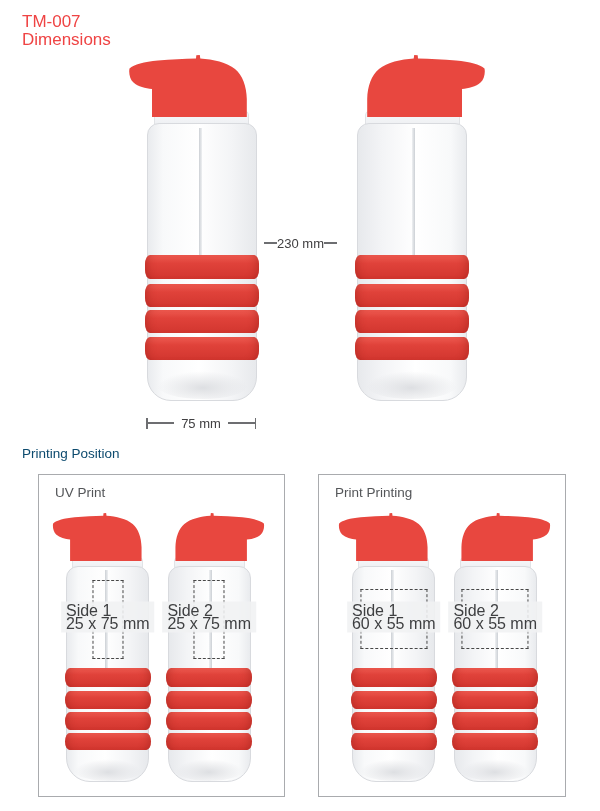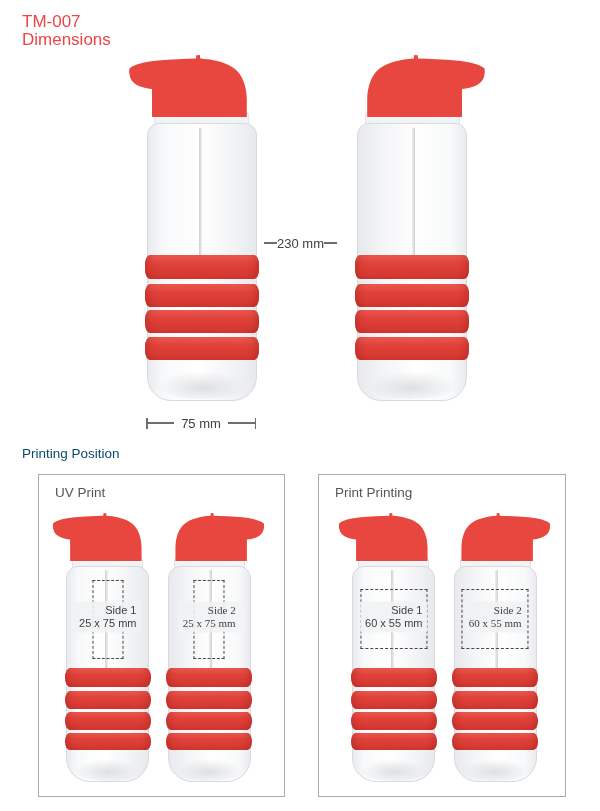--- a/index.html
+++ b/index.html
@@ -44,27 +44,27 @@
   .band.b1{top:57.5%;height:7.1%;}
   .band.b2{top:65.9%;height:6.6%;}
   .band.b3{top:73.6%;height:6.6%;}
   .band.b4{top:81.3%;height:6.6%;}
   .baseshine{
     position:absolute;left:22%;right:8%;bottom:.8%;height:8%;border-radius:50%;
     background:radial-gradient(ellipse at 50% 60%,rgba(213,215,219,.8),rgba(255,255,255,0) 70%);
   }
   
   .print-area{position:absolute;top:0;bottom:0;left:14.6%;right:0.8%;}
-  .print-area.flipbody{left:0.8%;right:14.6%;font-family:Liberation Serif, serif;}
+  .print-area.flipbody{left:0.8%;right:14.6%;}
   .dash-box{position:absolute;left:50%;transform:translateX(-50%);border:1.5px dashed #474747;}
   .uv .dash-box{width:35%;height:28.5%;top:24.8%;}
   .screen .dash-box{width:78.5%;height:21.5%;top:28%;}
   .print-label{
     position:absolute;left:50%;top:38.5%;transform:translate(-50%,-50%);
-    text-align:right;font-size:11px;line-height:13.5px;white-space:nowrap;
+    text-align:left;font-size:16px;line-height:13.5px;white-space:nowrap;
     background:rgba(240,241,243,.88);padding:2px 5px;color:#3e3f41;
   }
   
   .dim-v{
     position:absolute;left:264px;top:83px;width:46px;height:320px;
     display:flex;flex-direction:row;align-items:center;
     font-size:13px;color:#414042;text-align:right;
   }
   .dim-v .htick{width:13px;height:2px;background:var(--line-gray,#6d6e71);flex:none;}
   .dim-v .vseg{width:1.5px;flex:1;background:var(--line-gray,#6d6e71);}

